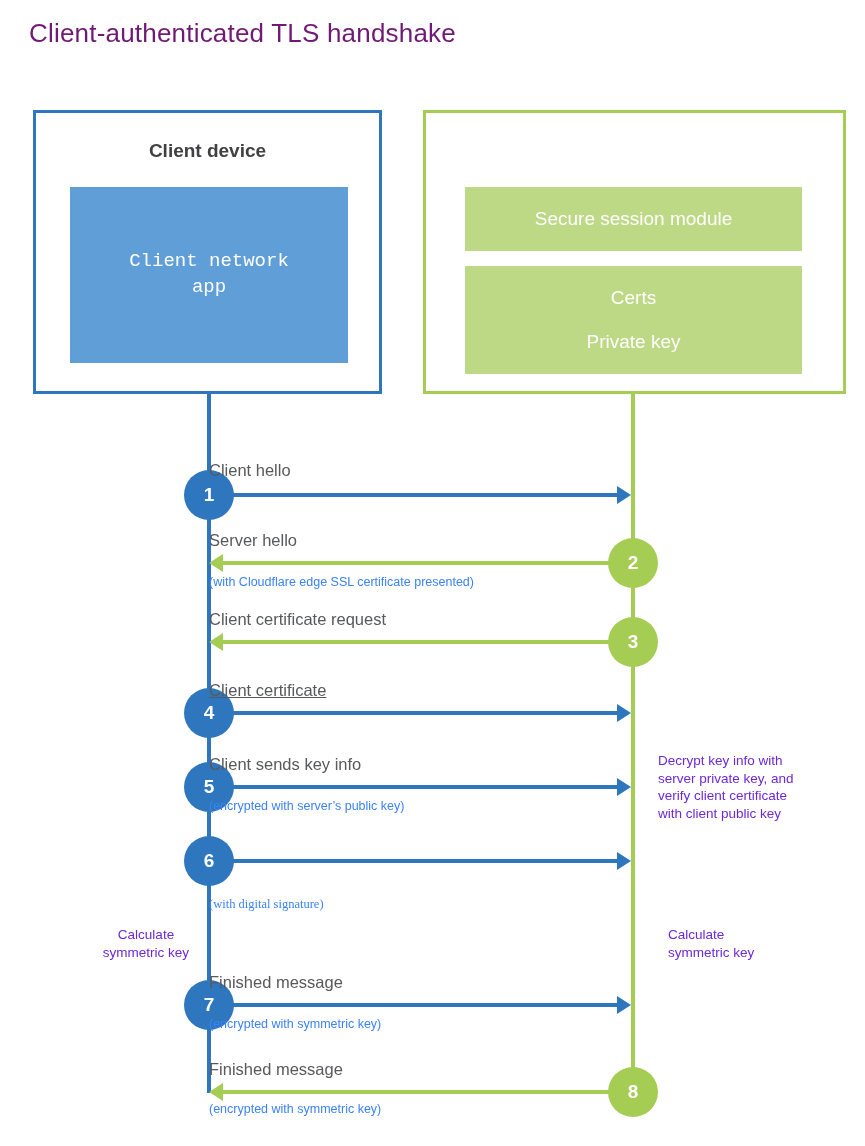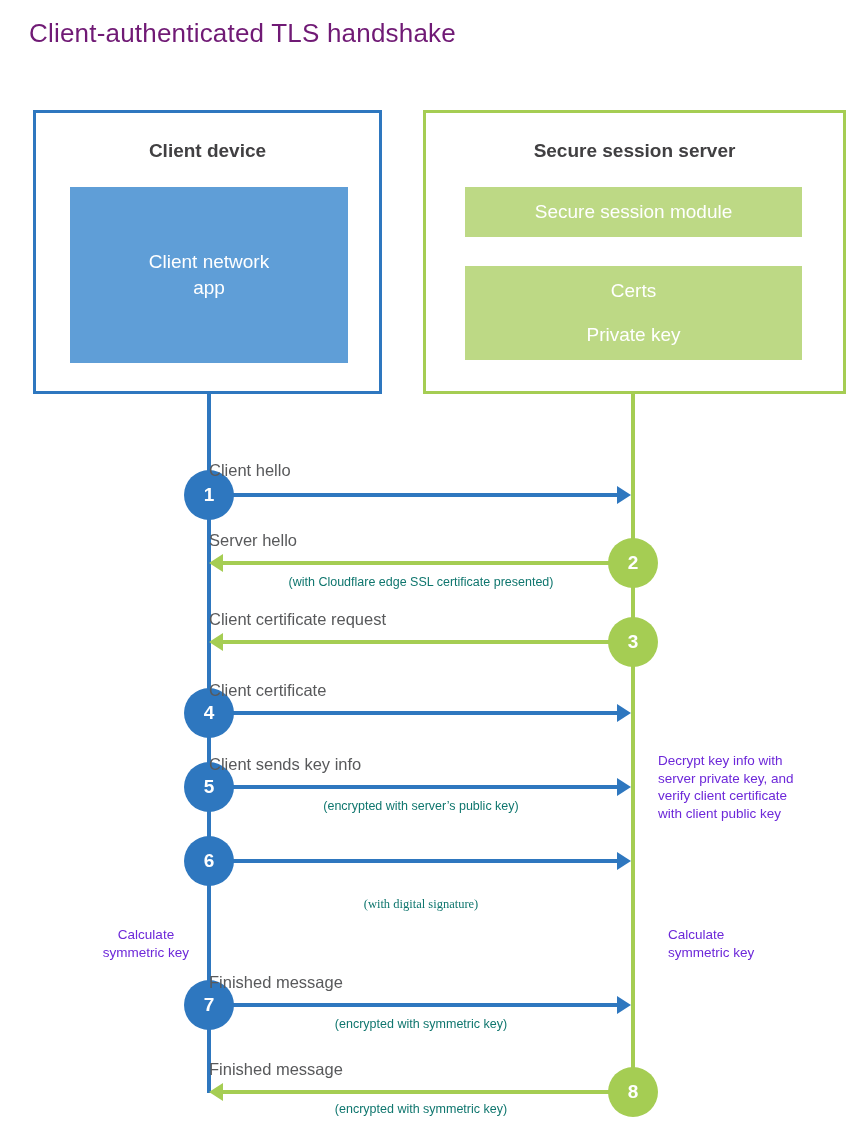--- a/index.html
+++ b/index.html
@@ -16,24 +16,24 @@
   .actor.client { left:33px;  width:349px; border:3px solid #2e77bf;padding-left:34px; }
   .actor.server { left:423px; width:423px; border:3px solid #a5cd53; }
   .actor-heading {
     position:absolute; left:0; top:27px; width:100%; text-align:center;
     font-size:19px; font-weight:bold; color:#414042;
   }
   .app-box {
     position:absolute; left:34px; top:74px; width:278px; height:176px;
     background:#5f9ed7; color:#ffffff; font-size:19px;
     display:flex; align-items:center; justify-content:center; text-align:center;
-    white-space:pre-line; line-height:1.35;
+    white-space:pre-line; line-height:1.35;font-family:Liberation Mono, monospace;
   }
   .module-bar {
-    position:absolute; left:39px; width:337px; height:50px;
+    position:absolute; left:39px; width:337px; height:64px;
     background:#bdd985; color:#ffffff; font-size:19px;
     display:flex; align-items:center; justify-content:center; text-align:center;
   }
   .bar-0 { top:74px; } .bar-1 { top:137px;margin-top:16px; } .bar-2 { top:197px; }
   
   .lifeline { position:absolute; width:4px; z-index:1; }
   .lifeline.blue  { left:207px; top:392px; height:701px; background:#2e77bf; }
   .lifeline.green { left:631px; top:392px; height:700px; background:#a5cd53; }
   
   .circle {
@@ -54,22 +54,22 @@
   .arrow.left::before {
     content:""; position:absolute; left:-13px; top:-7px; width:0; height:0;
     border-right:14px solid #a5cd53; border-top:9px solid transparent; border-bottom:9px solid transparent;
   }
   
   .msg {
     position:absolute; left:209px; width:424px; text-align:left;
     font-size:16.5px; color:#58595b; line-height:22px; z-index:4;
   }
   .sub {
-    position:absolute; left:209px; width:424px; text-align:center;
-    font-size:12.5px; color:#0f766e; line-height:16px; z-index:4;
+    position:absolute; left:209px; width:424px; text-align:left;
+    font-size:12.5px; color:#3b82f6; line-height:16px; z-index:4;
   }
   
   .note {
     position:absolute; font-size:13.5px; color:#6d28d9; line-height:17.5px;
     white-space:pre-line; z-index:4;
   }
   .note.decrypt    { left:658px; top:752px; width:190px; text-align:left; }
   .note.calc-left  { left:66px;  top:926px; width:160px; text-align:center; }
   .note.calc-right { left:668px; top:926px; width:150px; text-align:left; }
 </style>
@@ -80,21 +80,20 @@
 
   <div class="title">Client-authenticated TLS handshake</div>
 
   <div class="actor client">
     <div class="actor-heading">Client device</div>
     <div class="app-box">Client network
 app</div>
   </div>
 
   <div class="actor server">
-    <div class="actor-heading">Secure session server</div>
     <div class="module-bar bar-0">Secure session module</div>
     <div class="module-bar bar-1">Certs</div>
     <div class="module-bar bar-2">Private key</div>
   </div>
 
   <div class="lifeline blue"></div>
   <div class="lifeline green"></div>
 
   <div class="circle blue" style="left:184px; top:470px;">1</div>
   <div class="arrow right" style="top:493px;"></div>
@@ -104,21 +103,21 @@
   <div class="arrow left" style="top:561px;"></div>
   <div class="msg" style="top:529px;">Server hello</div>
   <div class="sub" style="top:574px;">(with Cloudflare edge SSL certificate presented)</div>
 
   <div class="circle green" style="left:608px; top:617px;">3</div>
   <div class="arrow left" style="top:640px;"></div>
   <div class="msg" style="top:608px;">Client certificate request</div>
 
   <div class="circle blue" style="left:184px; top:688px;">4</div>
   <div class="arrow right" style="top:711px;"></div>
-  <div class="msg" style="top:679px;">Client certificate</div>
+  <div class="msg" style="top:679px;text-decoration:underline;">Client certificate</div>
 
   <div class="circle blue" style="left:184px; top:762px;">5</div>
   <div class="arrow right" style="top:785px;"></div>
   <div class="msg" style="top:753px;">Client sends key info</div>
   <div class="sub" style="top:798px;">(encrypted with server’s public key)</div>
 
   <div class="circle blue" style="left:184px; top:836px;">6</div>
   <div class="arrow right" style="top:859px;"></div>
   <div class="sub" style="top:896px;font-family:Liberation Serif, serif;">(with digital signature)</div>
 

